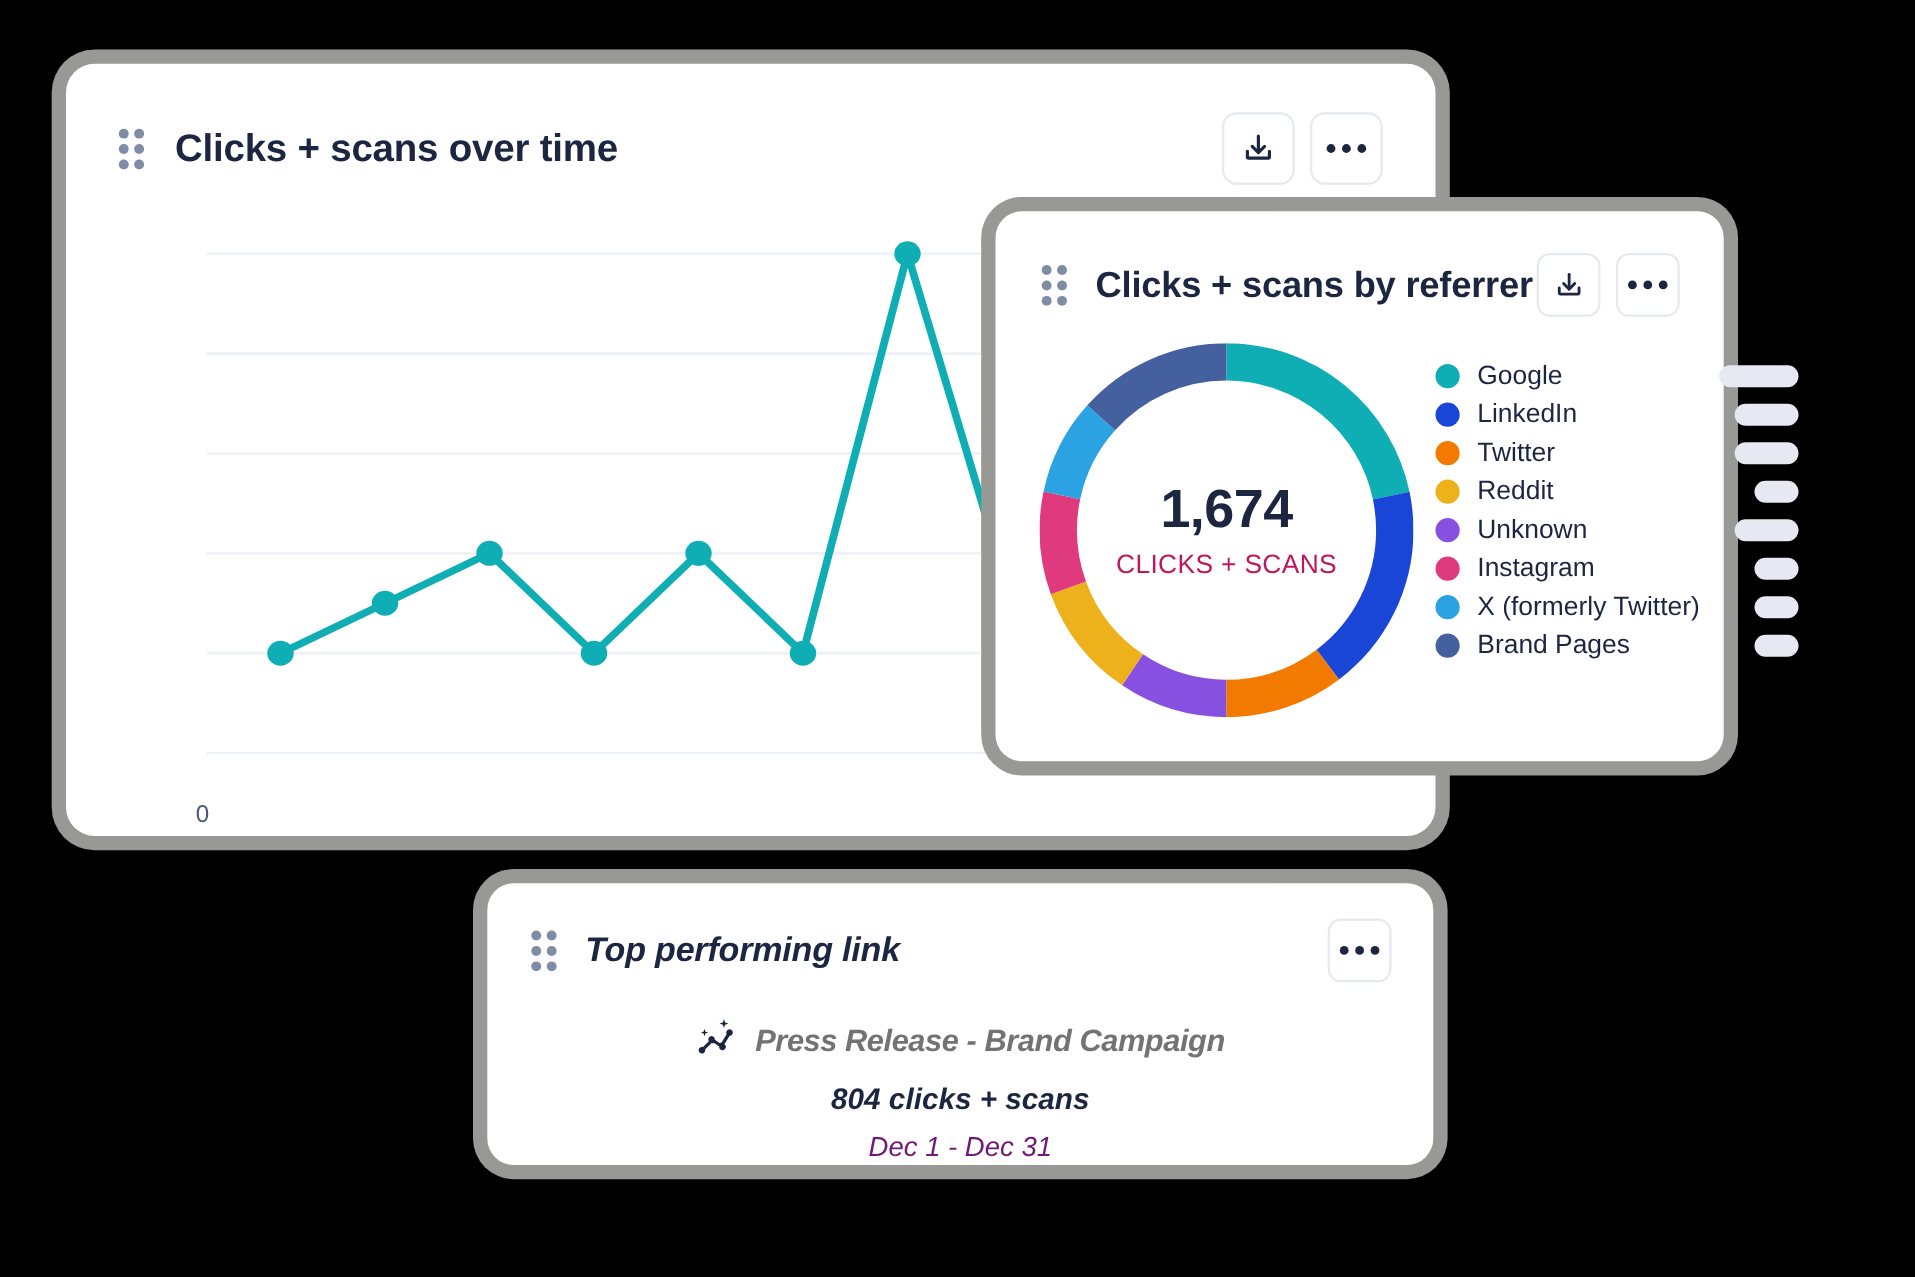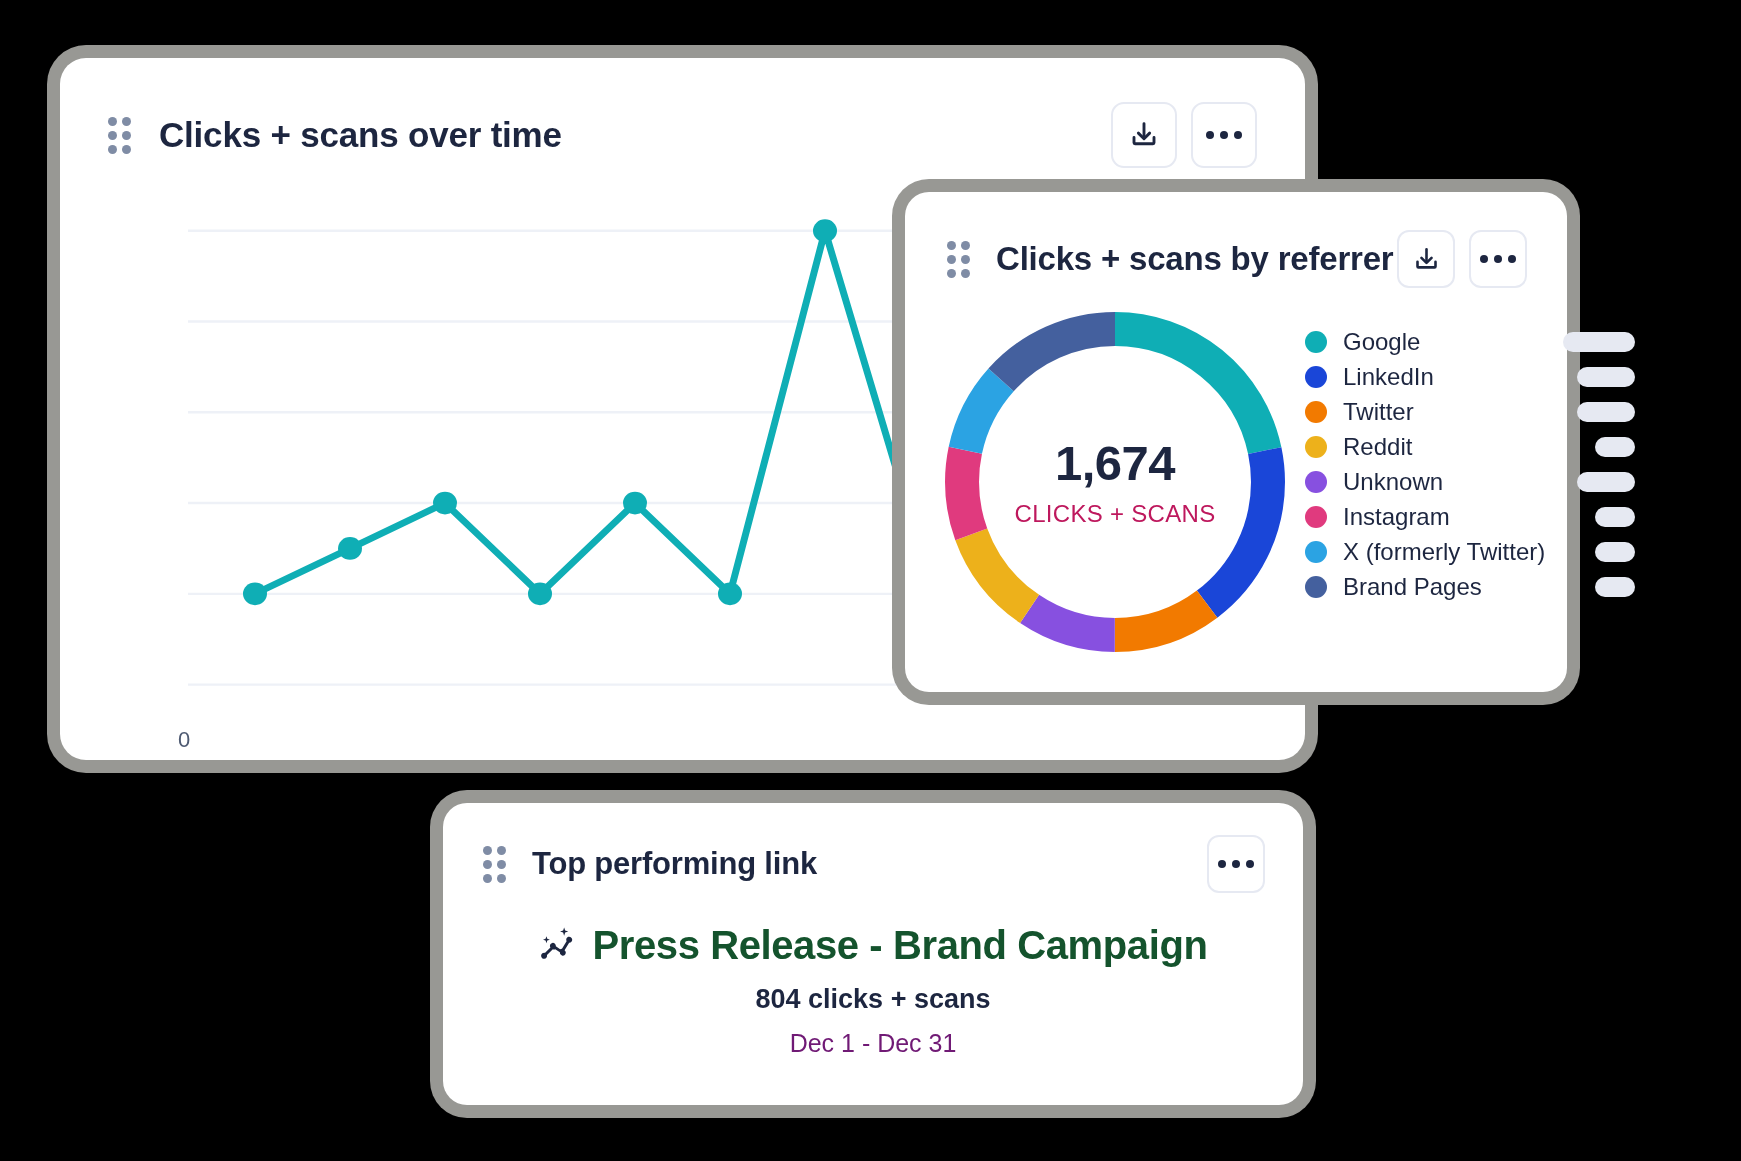--- a/index.html
+++ b/index.html
@@ -164,43 +164,44 @@
     margin-left: auto;
     height: 20px;
     border-radius: 10px;
     background: #e6e9f2;
     flex: 0 0 auto;
   }
 
   
   #card-toplink {
     left: 443px; top: 803px;
-    width: 860px; height: 302px;
+    width: 860px; height: 256px;
     border-radius: 24px;
+    font-style: italic;
   }
   #card-toplink .card-header { left: 40px; right: 38px; top: 32px; height: 58px; }
   #card-toplink .drag-handle { margin-right: 26px; }
   #card-toplink .card-title { font-size: 31px; }
 
   .toplink-body {
     position: absolute;
     left: 0; right: 0; top: 120px;
     text-align: center;
   }
   .toplink-main {
     display: inline-flex;
     align-items: center;
     gap: 14px;
     text-decoration: none;
   }
   .trend-icon { flex: 0 0 auto; display: block; }
   .toplink-name {
-    font-size: 40px;
+    font-size: 28px;
     font-weight: bold;
-    color: #14532d;
+    color: #737373;
     letter-spacing: -0.4px;
     white-space: nowrap;
   }
   .toplink-stat {
     margin-top: 16px;
     font-size: 27px;
     font-weight: bold;
     color: #1d2640;
   }
   .toplink-range {

